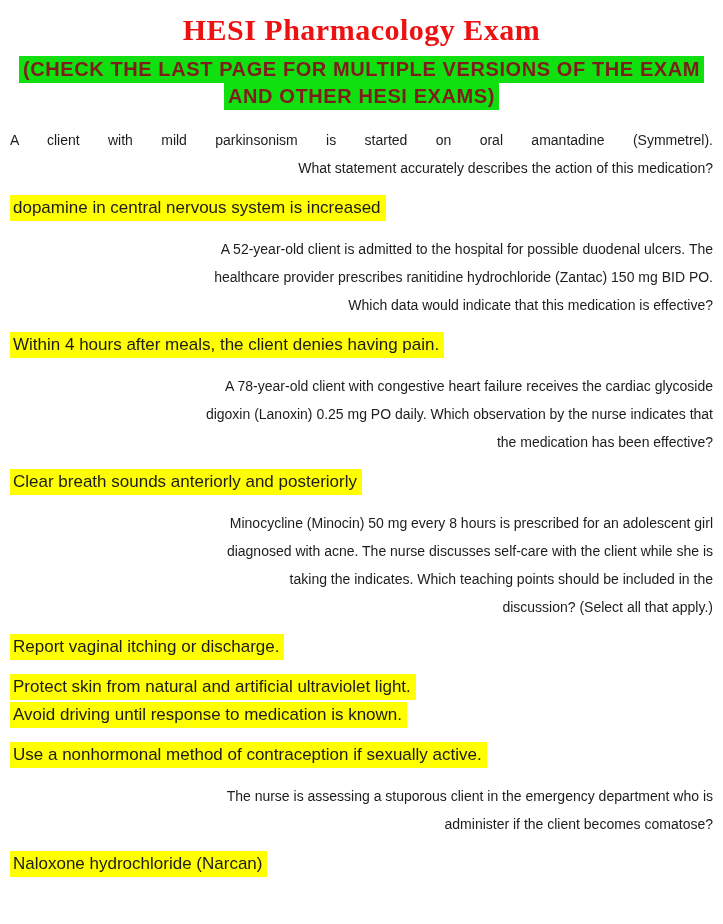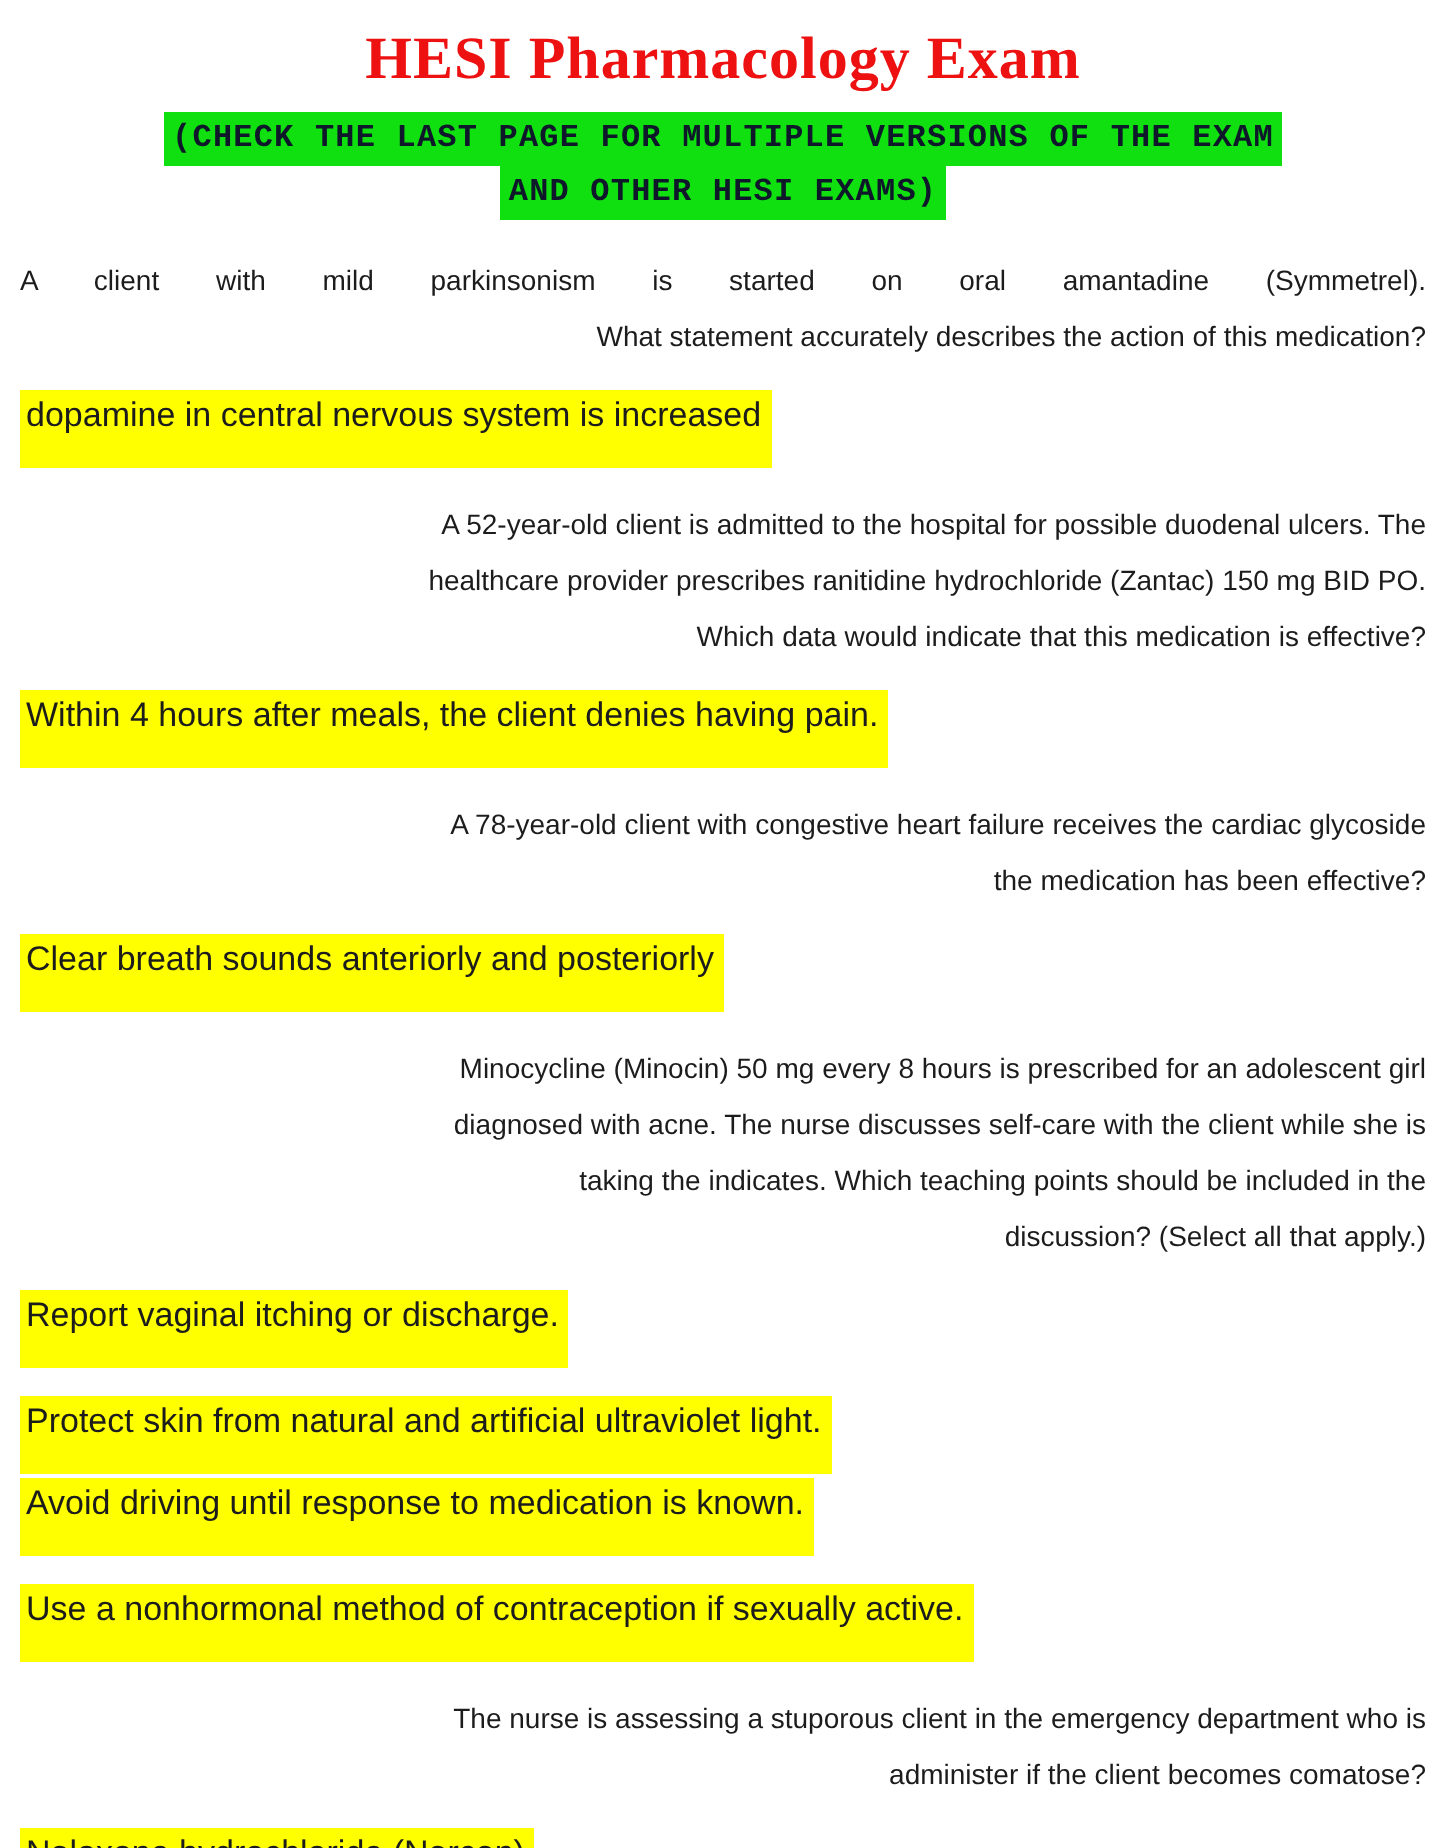--- a/index.html
+++ b/index.html
@@ -19,26 +19,26 @@
     font-weight:bold;
     font-size:30px;
     line-height:36px;
     letter-spacing:0.5px;
     text-align:center;
     color:var(--title-color, #ee1111);
   }
   .banner {
     text-align:center;
     margin:0 0 16px 0;
-    font-family:Liberation Mono, monospace;
+    font-family:Liberation Sans, sans-serif;
     font-weight:bold;
-    font-size:16px;
+    font-size:20px;
     line-height:26px;
     letter-spacing:0.6px;
-    color:#0f172a;
+    color:#7f1d1d;
   }
   .banner-line { display:block; }
   .banner-hl {
     background:var(--green-hl, #10e010);
     display:inline-block;
     padding:0 4px 1px 4px;
   }
   .question-block {
     margin:0 0 13px 0;
     font-size:14px;
@@ -48,21 +48,21 @@
   .q-line.stretch { text-align:justify; text-align-last:justify; }
   .answer-block {
     margin:0 0 14px 0;
     font-size:17px;
   }
   .a-line { margin:0 0 2px 0; }
   .answer-hl {
     background:var(--yellow-hl, #ffff00);
     display:inline-block;
     line-height:22px;
-    padding:2px 5px 15px 3px;
+    padding:2px 5px 2px 3px;
     color:#1c1c1c;
   }
 </style>
 </head>
 <body>
 
 <div class="page" style="--title-color: #ee1111; --green-hl: #10e010; --yellow-hl: #ffff00; --text-color: #1c1c1c;">
   <h1 class="doc-title">HESI Pharmacology Exam</h1>
 
   <div class="banner">
@@ -81,20 +81,21 @@
       <div class="question-block">
         <div class="q-line">A 52-year-old client is admitted to the hospital for possible duodenal ulcers. The</div>
         <div class="q-line">healthcare provider prescribes ranitidine hydrochloride (Zantac) 150 mg BID PO.</div>
         <div class="q-line">Which data would indicate that this medication is effective?</div>
       </div>
       <div class="answer-block">
         <div class="a-line"><span class="answer-hl">Within 4 hours after meals, the client denies having pain.</span></div>
       </div>
       <div class="question-block">
         <div class="q-line">A 78-year-old client with congestive heart failure receives the cardiac glycoside</div>
+        <div class="q-line">digoxin (Lanoxin) 0.25 mg PO daily. Which observation by the nurse indicates that</div>
         <div class="q-line">the medication has been effective?</div>
       </div>
       <div class="answer-block">
         <div class="a-line"><span class="answer-hl">Clear breath sounds anteriorly and posteriorly</span></div>
       </div>
       <div class="question-block">
         <div class="q-line">Minocycline (Minocin) 50 mg every 8 hours is prescribed for an adolescent girl</div>
         <div class="q-line">diagnosed with acne. The nurse discusses self-care with the client while she is</div>
         <div class="q-line">taking the indicates. Which teaching points should be included in the</div>
         <div class="q-line">discussion? (Select all that apply.)</div>

